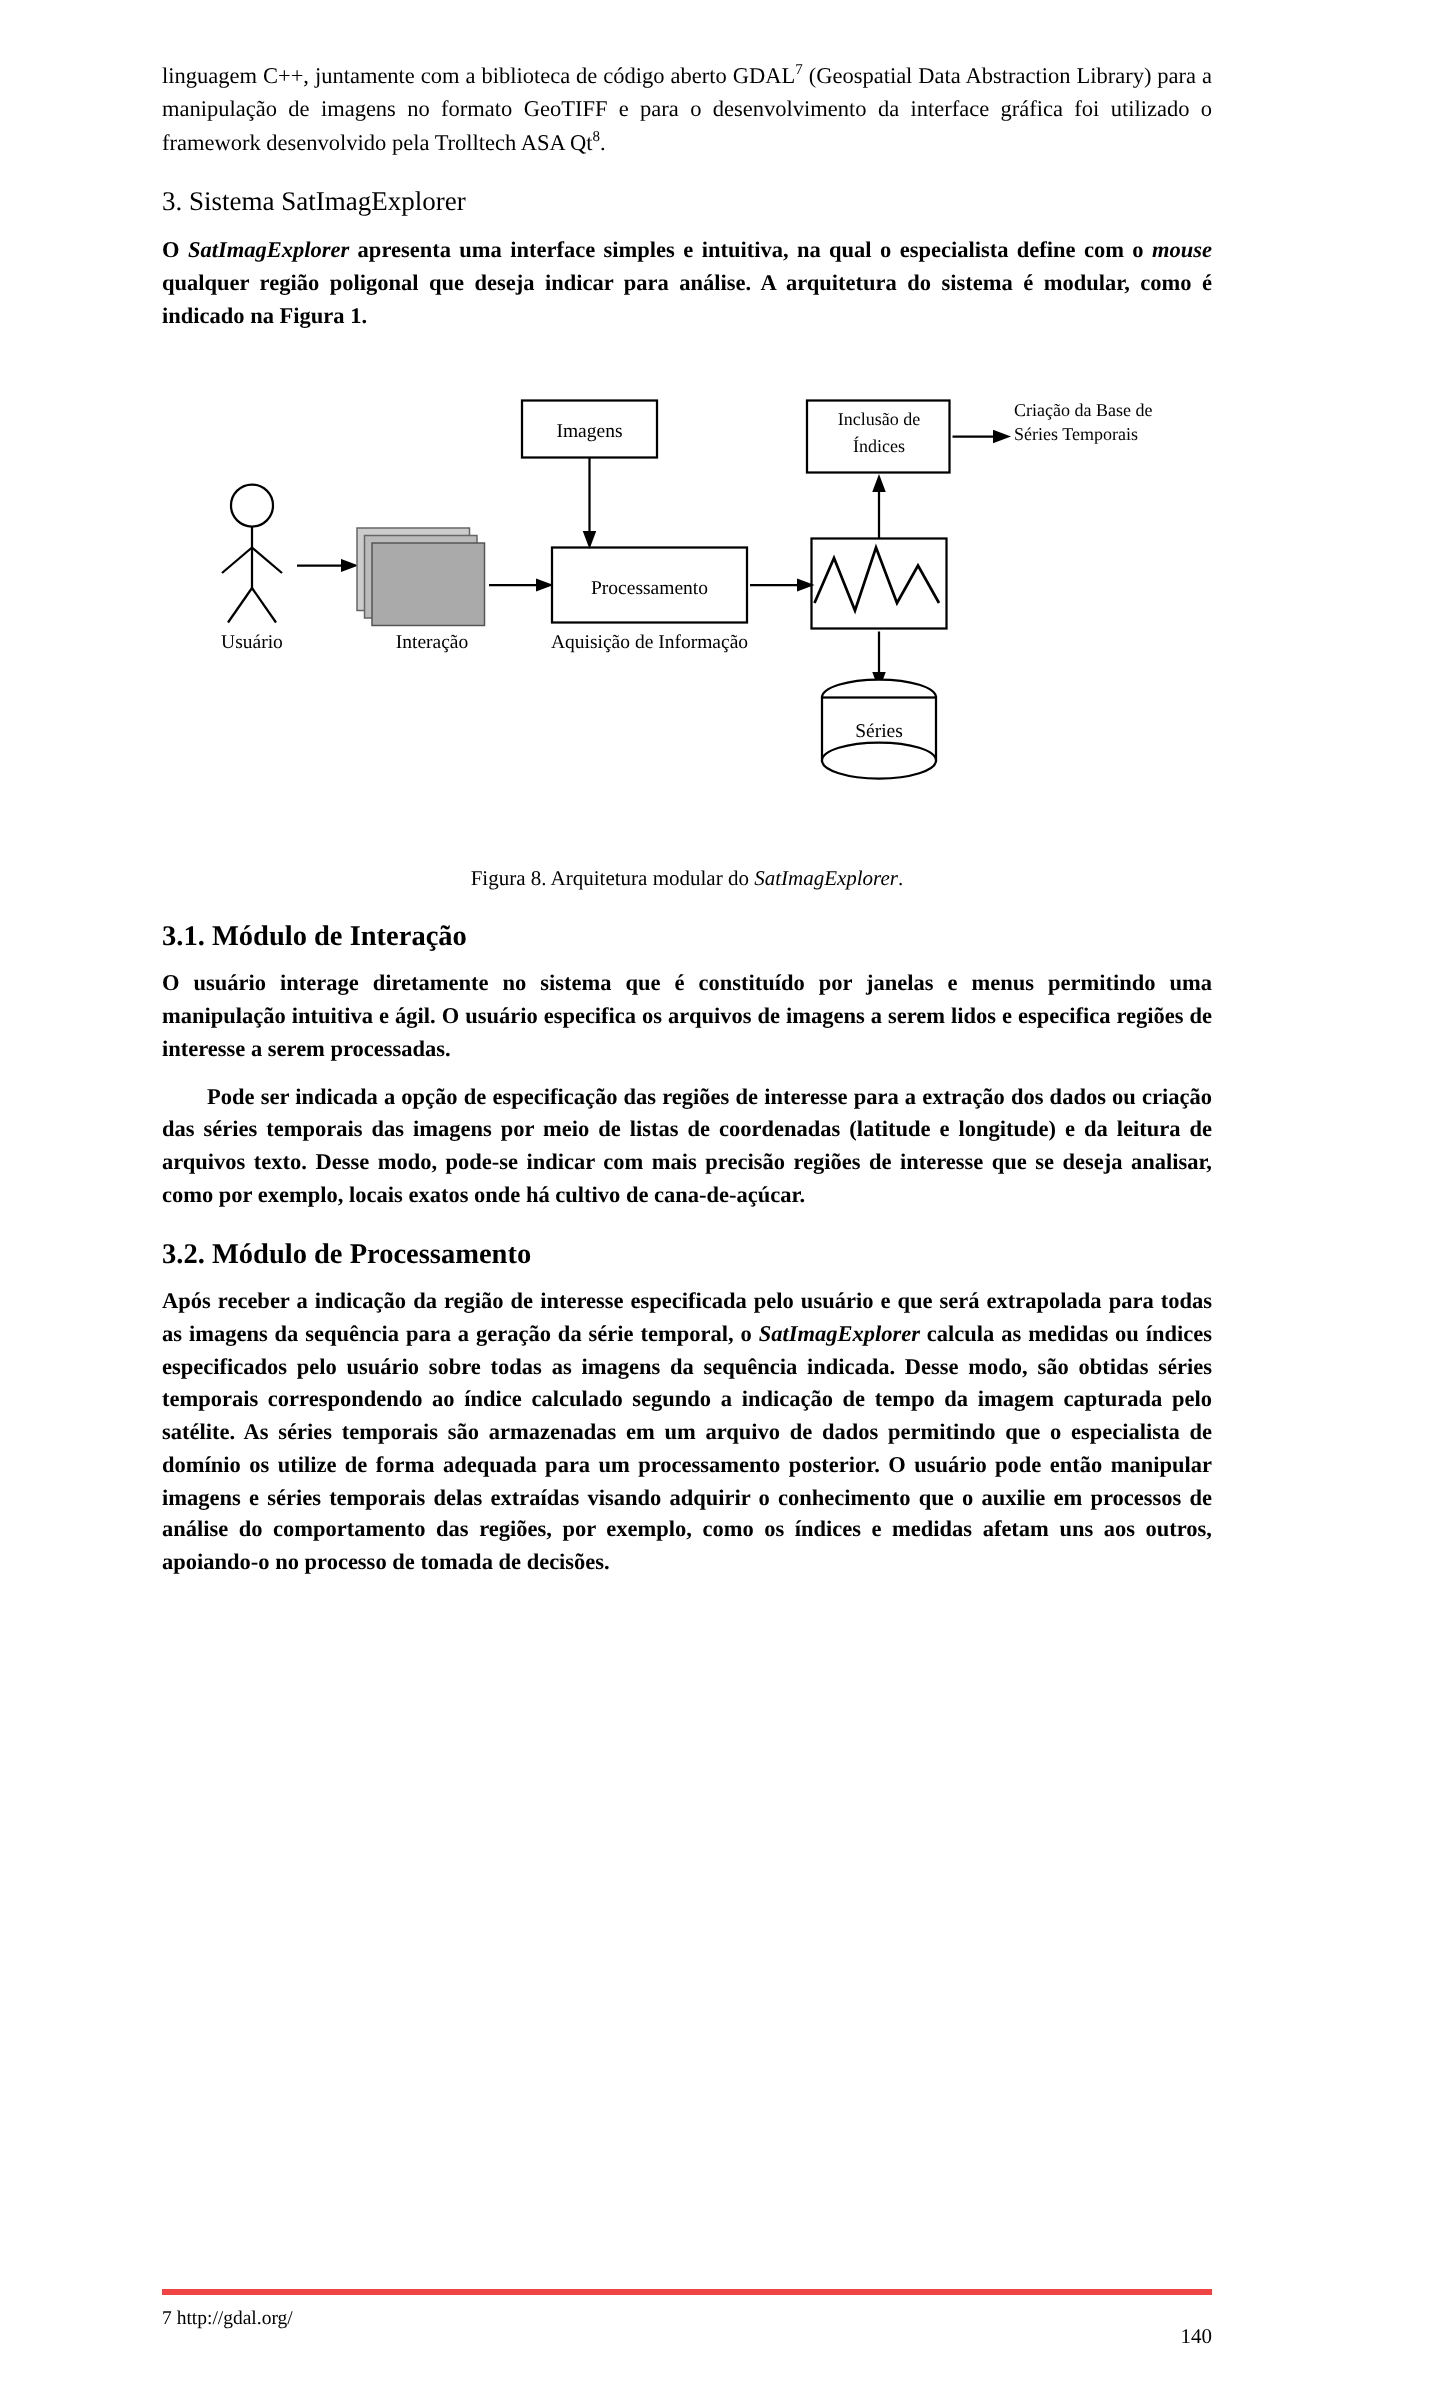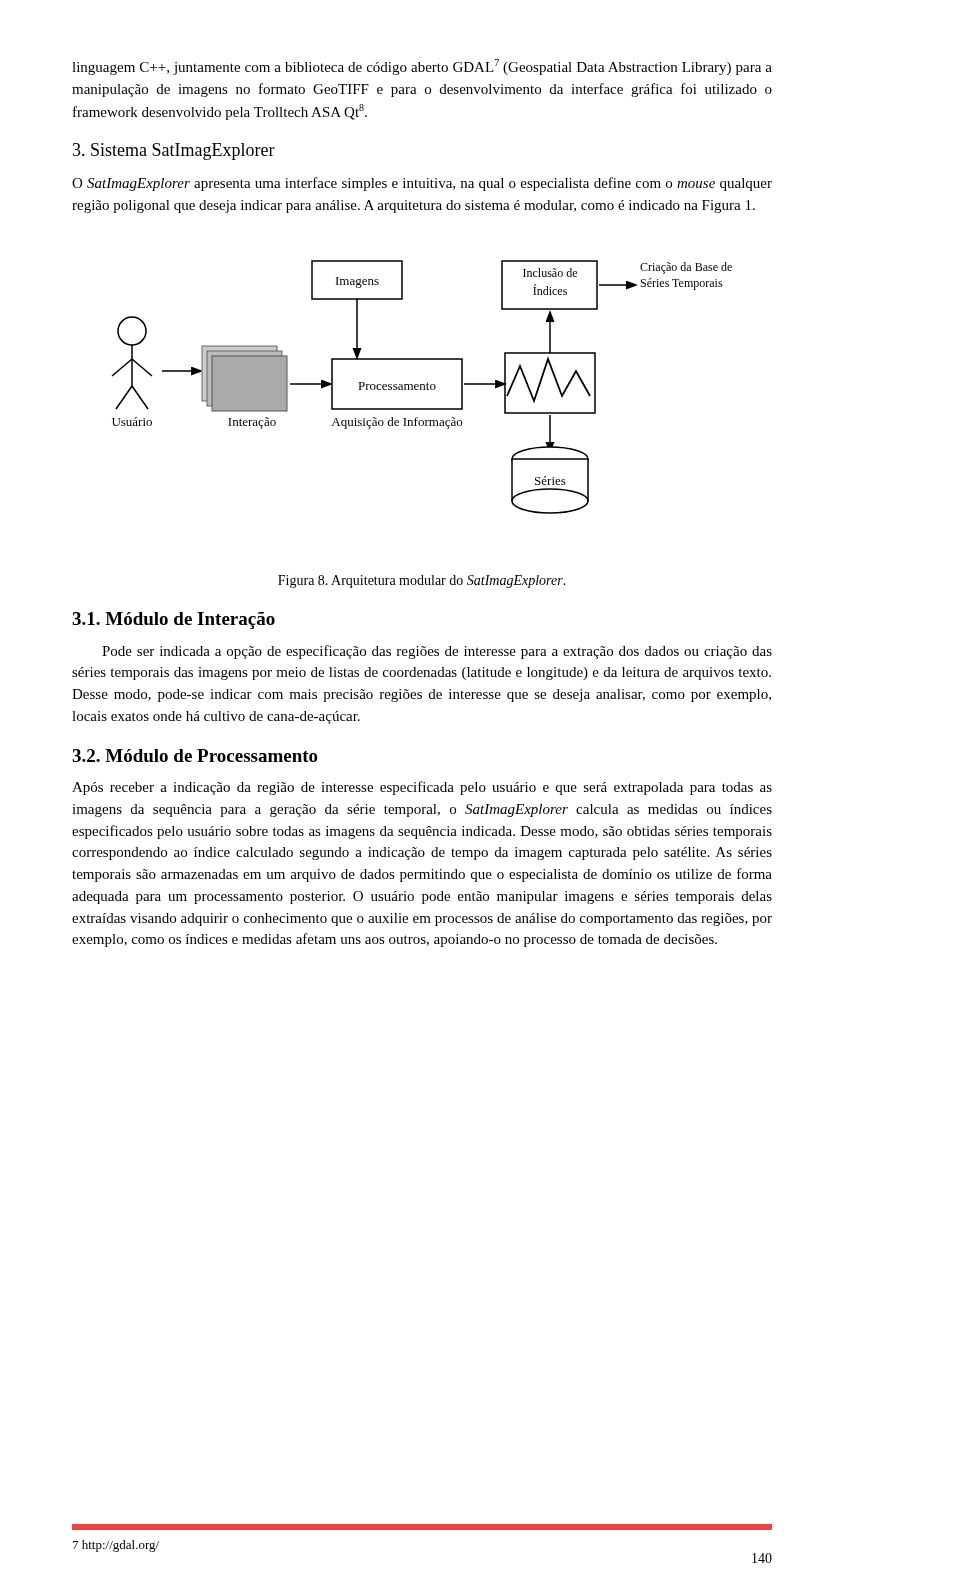--- a/index.html
+++ b/index.html
@@ -9,36 +9,38 @@
       line-height: 1.45;
       background: #fff;
       color: #000;
       width: 960px;
       min-height: 1587px;
       padding: 0;
     }
     .page {
       width: 844px;
       min-height: 1587px;
-      padding: 56px 72px 60px 72px;
+      padding: 40px 72px 60px 72px;
       position: relative;
+      margin-left: 36px;
     }
     .intro-text {
       text-align: justify;
       margin-bottom: 14px;
     }
     .section-title {
       font-size: 18px;
       font-weight: normal;
       margin-bottom: 10px;
       margin-top: 10px;
     }
     .section-body {
       text-align: justify;
       margin-bottom: 10px;
+      font-weight: bold;
     }
     .subsection-title {
       font-size: 19px;
       font-weight: bold;
       margin-top: 14px;
       margin-bottom: 8px;
     }
     em { font-style: italic; }
     .figure-container {
       display: flex;
@@ -54,21 +56,21 @@
     .figure-caption em { font-style: italic; }
     
     .diagram-svg {
       display: block;
     }
     .footnotes {
       position: absolute;
       bottom: 30px;
       left: 72px;
       right: 72px;
-      border-top: 6px solid #ef4444;
+      border-top: 4px solid #ef4444;
       padding-top: 6px;
       font-size: 13px;
     }
     .footnote-line { margin-bottom: 2px; }
     .page-number {
       position: absolute;
       bottom: 18px;
       right: 72px;
       font-size: 14px;
     }
@@ -158,20 +160,21 @@
       </defs>
     </svg>
 
     <p class="figure-caption">
       <span>Figura 8. Arquitetura modular do </span><em>SatImagExplorer</em><span>.</span>
     </p>
   </div>
 
   <h3 class="subsection-title">3.1. Módulo de Interação</h3>
 
+  <p class="section-body">O usuário interage diretamente no sistema que é constituído por janelas e menus permitindo uma manipulação intuitiva e ágil. O usuário especifica os arquivos de imagens a serem lidos e especifica regiões de interesse a serem processadas.</p>
 
   <p class="section-body indent">Pode ser indicada a opção de especificação das regiões de interesse para a extração dos dados ou criação das séries temporais das imagens por meio de listas de coordenadas (latitude e longitude) e da leitura de arquivos texto. Desse modo, pode-se indicar com mais precisão regiões de interesse que se deseja analisar, como por exemplo, locais exatos onde há cultivo de cana-de-açúcar.</p>
 
   <h3 class="subsection-title">3.2. Módulo de Processamento</h3>
 
   <p class="section-body">
     Após receber a indicação da região de interesse especificada pelo usuário e que será extrapolada para todas as imagens da sequência para a geração da série temporal, o <em>SatImagExplorer</em> calcula as medidas ou índices especificados pelo usuário sobre todas as imagens da sequência indicada. Desse modo, são obtidas séries temporais correspondendo ao índice calculado segundo a indicação de tempo da imagem capturada pelo satélite. As séries temporais são armazenadas em um arquivo de dados permitindo que o especialista de domínio os utilize de forma adequada para um processamento posterior. O usuário pode então manipular imagens e séries temporais delas extraídas visando adquirir o conhecimento que o auxilie em processos de análise do comportamento das regiões, por exemplo, como os índices e medidas afetam uns aos outros, apoiando-o no processo de tomada de decisões.
   </p>
 
   <div class="footnotes">

